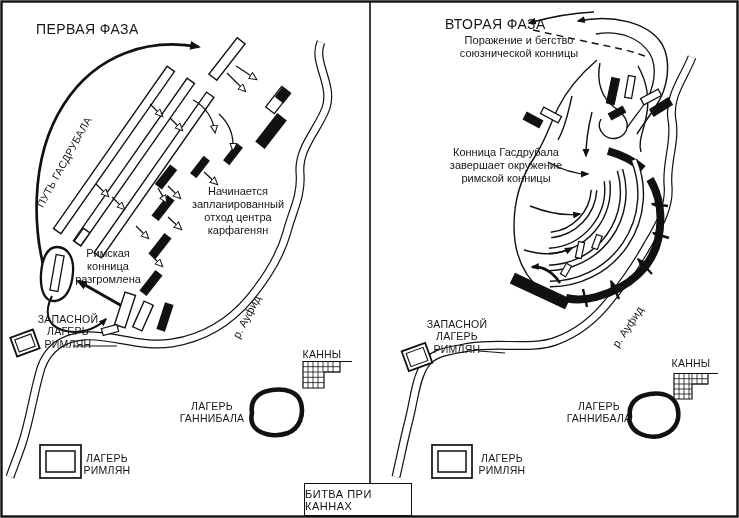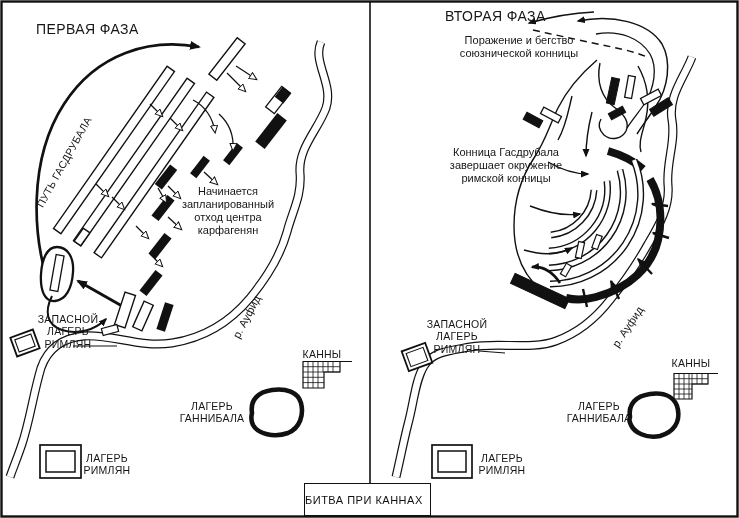--- a/index.html
+++ b/index.html
@@ -11,23 +11,23 @@
   .lbl{
     position:absolute;color:#161616;white-space:pre-line;text-align:center;
     line-height:1.18;font-family:"Liberation Sans",sans-serif;
   }
   .caps{font-size:10.5px;letter-spacing:.25px;}
   .big{font-size:14px;letter-spacing:.4px;}
   .note{font-size:11px;}
   .cx{transform:translateX(-50%);}
   .rot{white-space:nowrap;transform-origin:center;}
   .titlebox{
-    position:absolute;left:304px;top:483px;width:127px;height:33px;
+    position:absolute;left:304px;top:483px;width:108px;height:33px;
     border:1.5px solid #111;background:#fff;box-sizing:border-box;
-    display:flex;align-items:center;justify-content:flex-start;
+    display:flex;align-items:center;justify-content:flex-end;
     font-size:11px;letter-spacing:.5px;z-index:5;
   }
 </style>
 </head>
 <body>
 
 <div class="stage">
 
 <svg width="739" height="518" viewBox="0 0 739 518">
   <defs>
@@ -209,35 +209,38 @@
 
     <g fill="#fff" stroke="#111">
       <rect x="432" y="445" width="40" height="33" stroke-width="1.7"></rect>
       <rect x="438" y="451" width="28" height="21" stroke-width="1.5"></rect>
     </g>
   </g>
 </svg>
 
 <div class="lbl caps big" style="left:36px;top:21px;text-align:left">ПЕРВАЯ ФАЗА</div>
 <div class="lbl caps rot" style="left:64px;top:162px;transform:translate(-50%,-50%) rotate(-61deg)">ПУТЬ ГАСДРУБАЛА</div>
-<div class="lbl note cx" style="left:228px;top:185px">Начинается
+<div class="lbl note cx" style="left:238px;top:185px">Начинается
 запланированный
 отход центра
 карфагенян</div>
+<div class="lbl note cx" style="left:108px;top:247px">Римская
+конница
+разгромлена</div>
 <div class="lbl caps cx" style="left:68px;top:313px">ЗАПАСНОЙ
 ЛАГЕРЬ
 РИМЛЯН</div>
 <div class="lbl note rot" style="left:247px;top:317px;transform:translate(-50%,-50%) rotate(-62deg)">р. Ауфид</div>
 <div class="lbl caps cx" style="left:322px;top:348px">КАННЫ</div>
 <div class="lbl caps cx" style="left:212px;top:400px">ЛАГЕРЬ
 ГАННИБАЛА</div>
 <div class="lbl caps cx" style="left:107px;top:452px">ЛАГЕРЬ
 РИМЛЯН</div>
 
-<div class="lbl caps big" style="left:445px;top:8px;text-align:center">ВТОРАЯ ФАЗА</div>
+<div class="lbl caps big" style="left:445px;top:16px;text-align:center">ВТОРАЯ ФАЗА</div>
 <div class="lbl note cx" style="left:506px;top:146px">Конница Гасдрубала
 завершает окружение
 римской конницы</div>
 <div class="lbl note cx" style="left:519px;top:34px">Поражение и бегство
 союзнической конницы</div>
 <div class="lbl caps cx" style="left:457px;top:318px">ЗАПАСНОЙ
 ЛАГЕРЬ
 РИМЛЯН</div>
 <div class="lbl note rot" style="left:628px;top:327px;transform:translate(-50%,-50%) rotate(-56deg)">р. Ауфид</div>
 <div class="lbl caps cx" style="left:691px;top:357px">КАННЫ</div>

